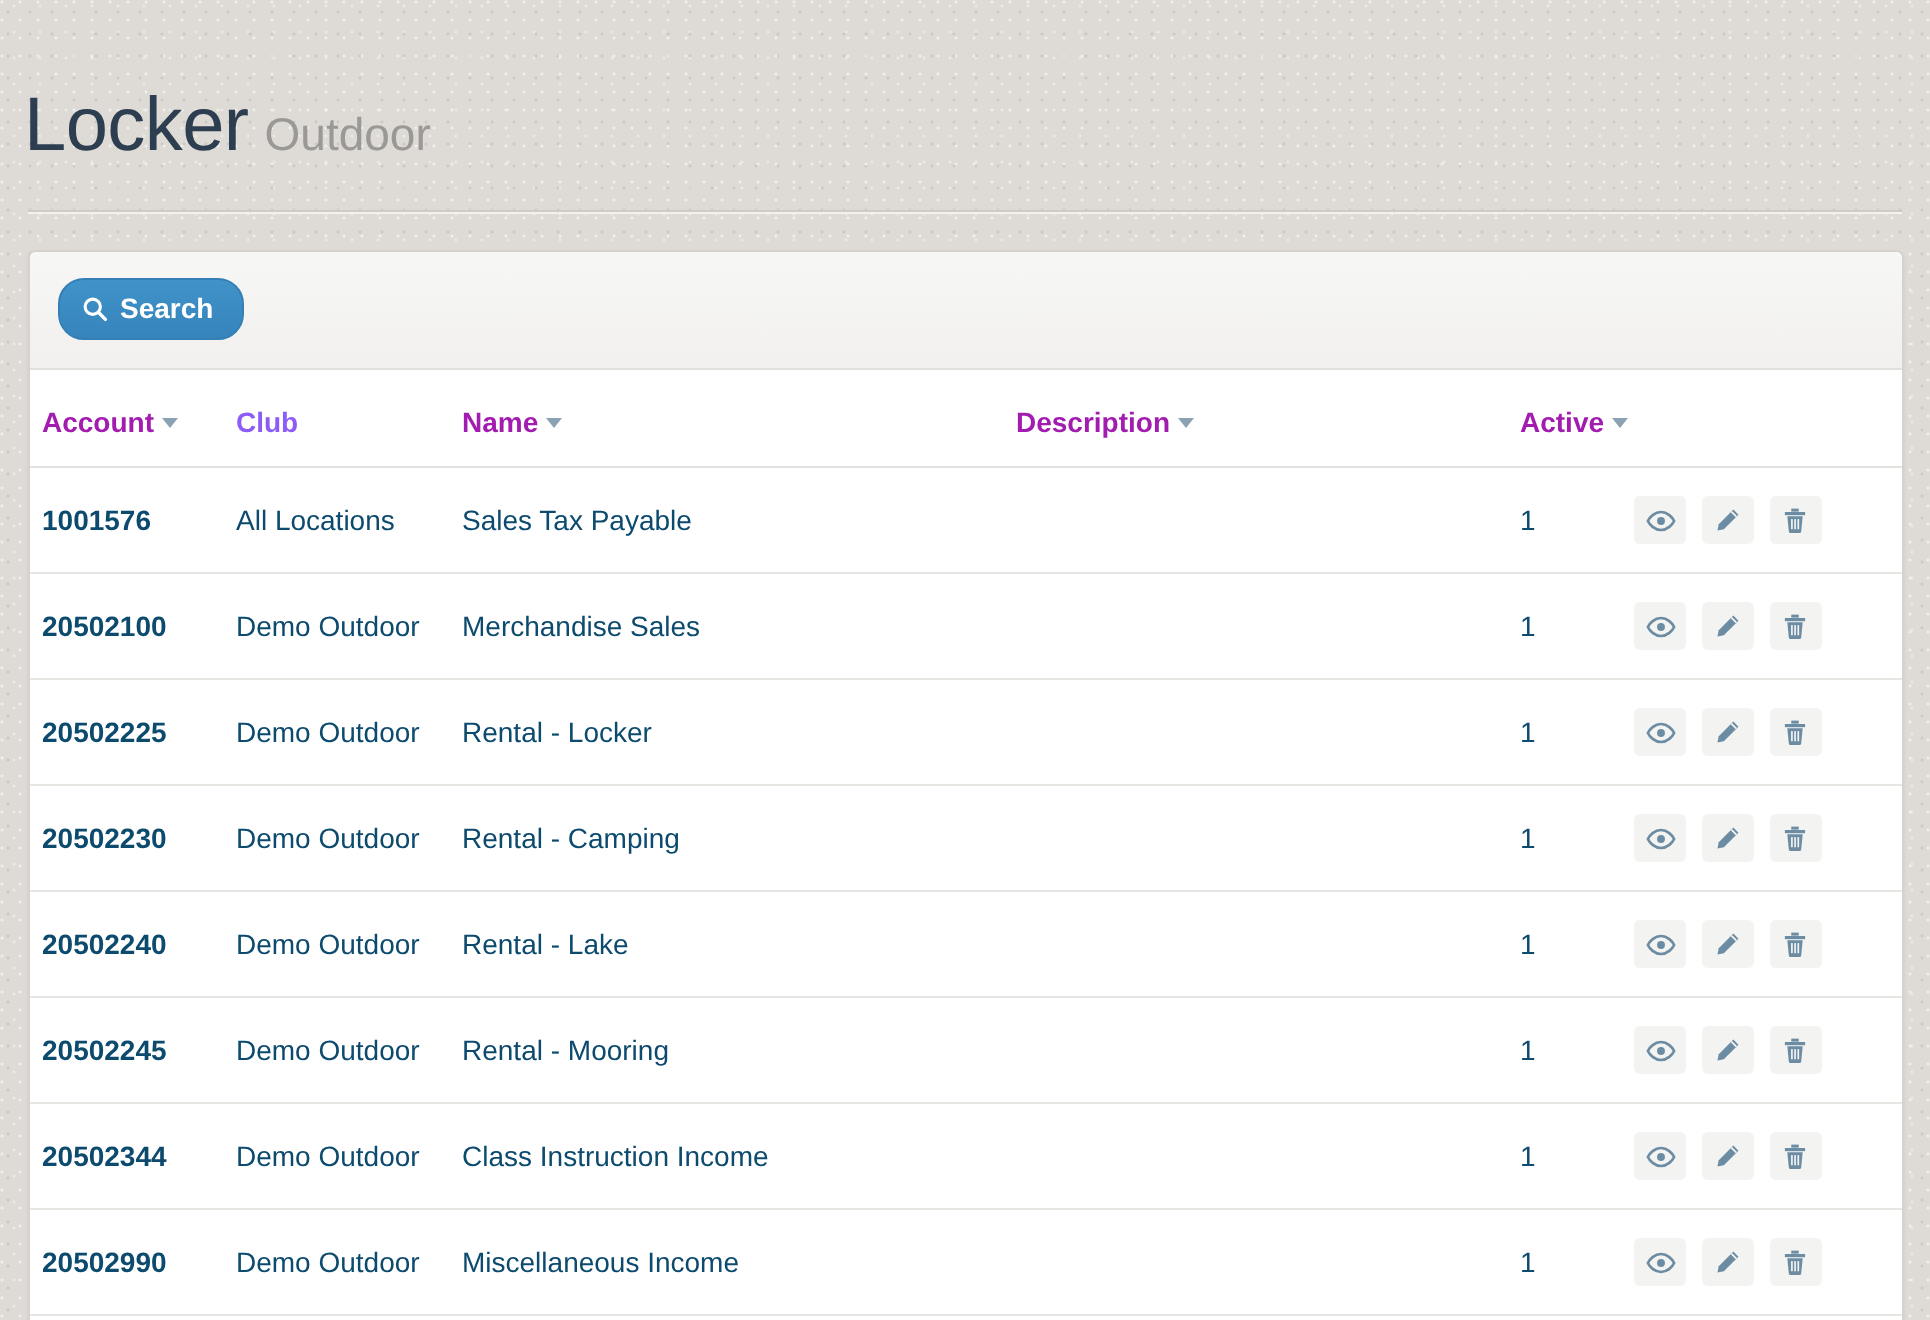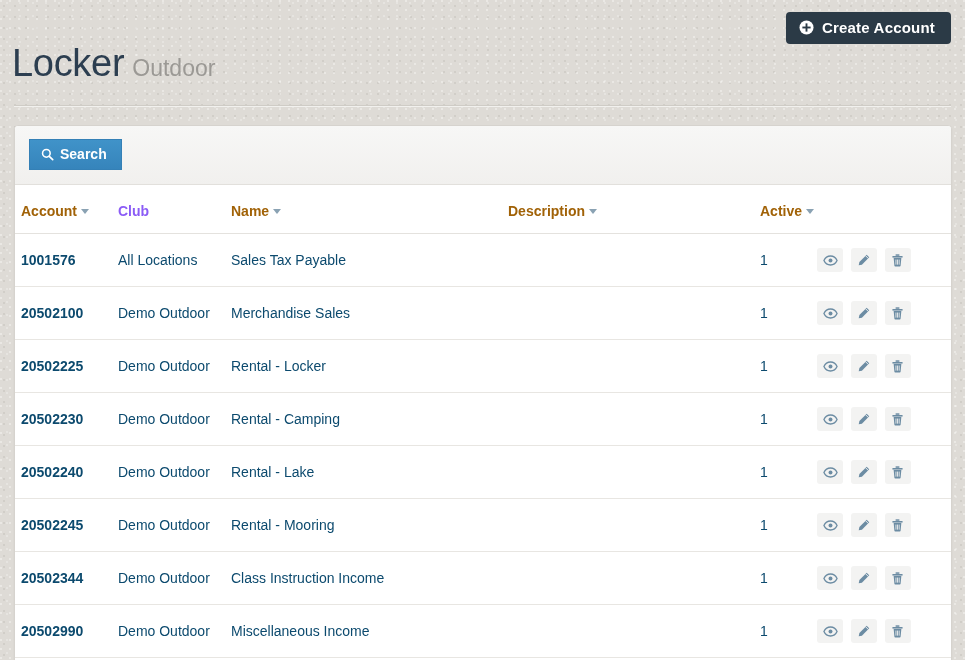--- a/index.html
+++ b/index.html
@@ -98,21 +98,21 @@
     border-bottom: 1px solid #e2e0dc;
     padding: 13px 14px 14px 14px;
     height: 31px;
     box-sizing: content-box;
   }
   .search-btn {
     background: #3b8dc4;
     background: linear-gradient(to bottom, #4093c9, #3684bb);
     color: #ffffff;
     border: 1px solid #3480b6;
-    border-radius: 0;
+    border-radius: 13px;
     padding: 7px 14px 8px 11px;
     font-family: "Liberation Sans", sans-serif;
     font-size: 14px;
     font-weight: bold;
     display: inline-flex;
     align-items: center;
     gap: 6px;
     cursor: pointer;
     line-height: 1;
   }
@@ -127,21 +127,21 @@
   table.accounts th {
     text-align: left;
     font-size: 14px;
     font-weight: bold;
     padding: 18px 6px 14px 6px;
     border-bottom: 1px solid #e4e2de;
     white-space: nowrap;
     vertical-align: bottom;
   }
   th .th-link {
-    color: #a16207;
+    color: #a21caf;
     text-decoration: none;
     cursor: pointer;
   }
   th .th-link.active {
     color: #8b5cf6;
   }
   th .caret {
     display: inline-block;
     margin-left: 4px;
     width: 0; height: 0;
@@ -196,30 +196,20 @@
     vertical-align: middle;
     padding: 0;
   }
   .icon-btn svg { display: block; }
 </style>
 </head>
 <body>
 
 <div class="page-head">
 
-  <button class="create-btn">
-    <span class="plus-icon">
-      <svg width="15" height="15" viewBox="0 0 16 16" aria-hidden="true">
-        <circle cx="8" cy="8" r="7.5" fill="#ffffff"></circle>
-        <rect x="7" y="3.6" width="2" height="8.8" fill="#2b3a46"></rect>
-        <rect x="3.6" y="7" width="8.8" height="2" fill="#2b3a46"></rect>
-      </svg>
-    </span>
-    <span>Create Account</span>
-  </button>
 
   <h1 class="page-title">
     <span>Locker</span><span class="sub">Outdoor</span>
   </h1>
 
   <div class="title-rule"></div>
 </div>
 
 <div class="panel">
 

